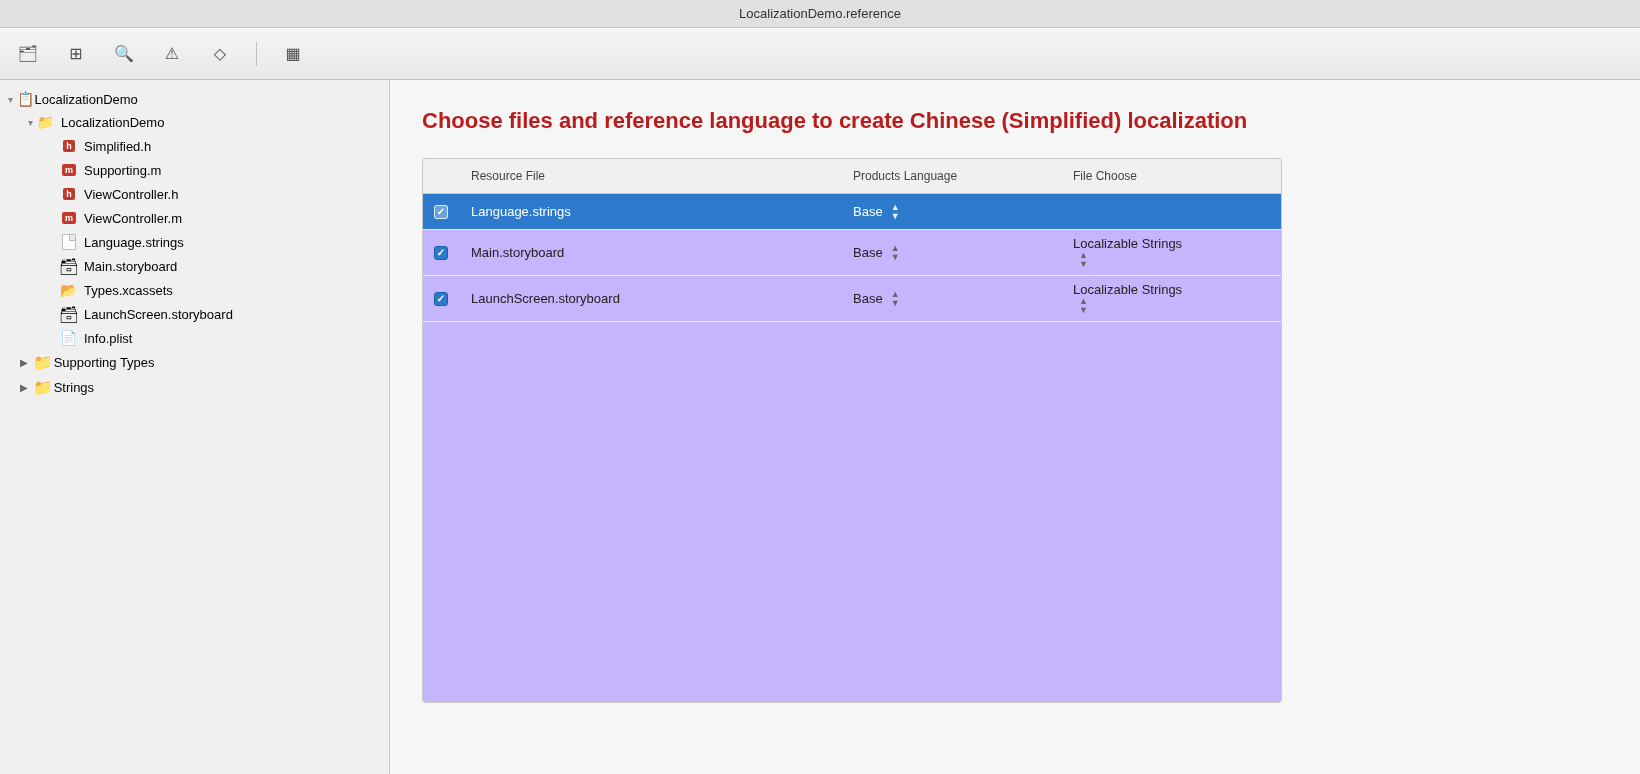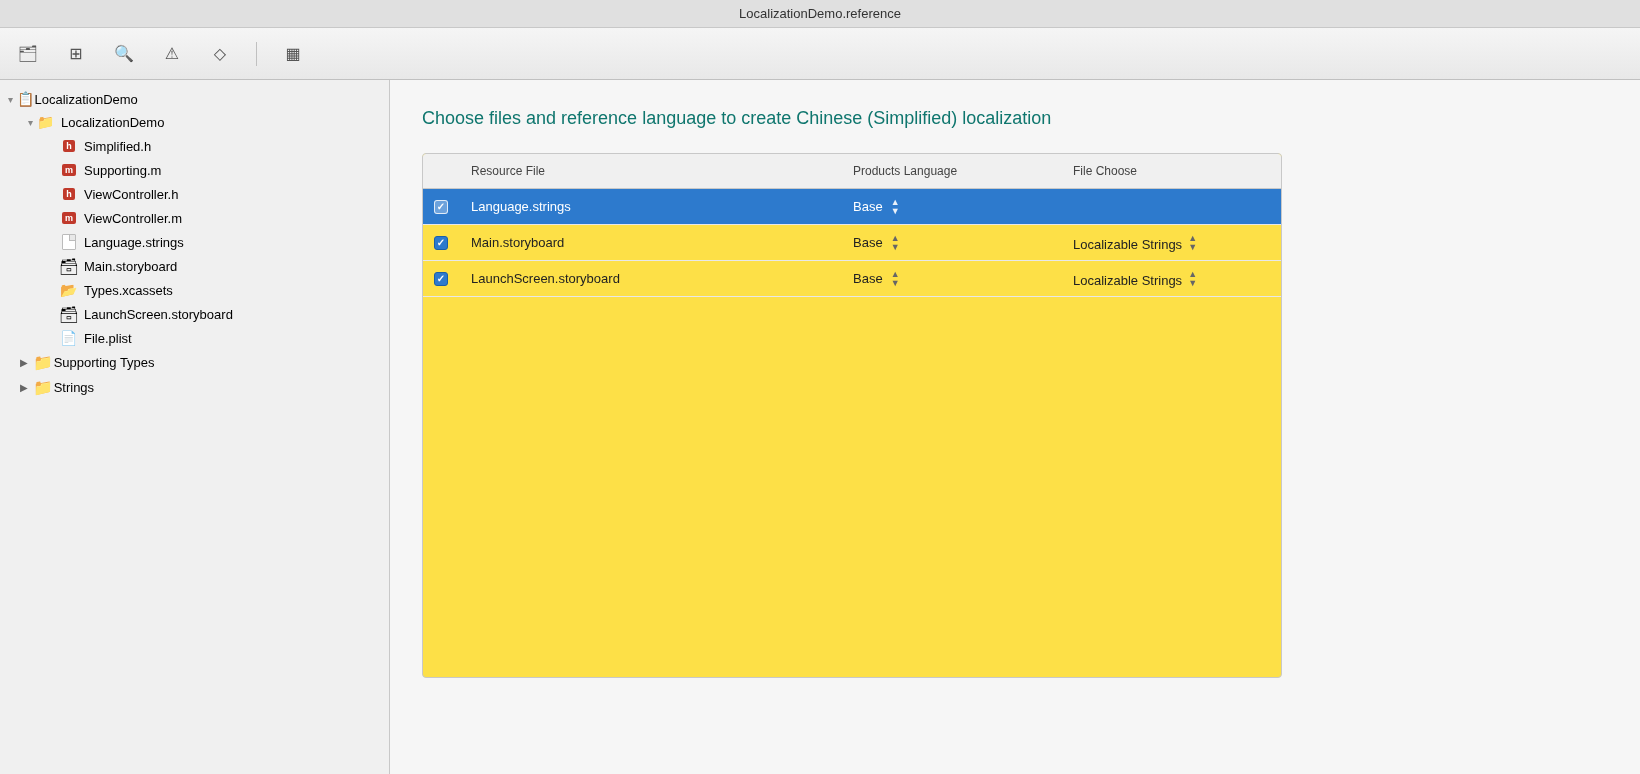--- a/index.html
+++ b/index.html
@@ -119,29 +119,29 @@
     }
 
     
     .content {
       flex: 1;
       background: #f6f6f6;
       padding: 28px 32px;
       overflow-y: auto;
     }
     .content-title {
-      font-size: 18px;
-      font-weight: 400;
-      color: #0f766e;
+      font-size: 22px;
+      font-weight: 700;
+      color: #b91c1c;
       margin-bottom: 24px;
     }
 
     
     .localization-table {
-      background: #fde047;
+      background: #c4b5fd;
       border: 1px solid #c8c8c8;
       border-radius: 4px;
       overflow: hidden;
       width: 860px;
     }
     .table-header {
       display: grid;
       grid-template-columns: 36px 1fr 220px 220px;
       background: #f0f0f0;
       border-bottom: 1px solid #c8c8c8;
@@ -228,21 +228,22 @@
     }
     .stepper-selected {
       color: rgba(255,255,255,0.9);
     }
     .td-ref {
       display: flex;
       align-items: center;
     }
     .td-filetype {
       display: flex;
-      align-items: flex-end;
+      align-items: flex-start;
+      flex-direction: column;
     }
     .file-type-text {
       font-size: 13px;
     }
 
     
     .icon-h-badge {
       background: #c0392b;
       color: white;
       font-size: 9px;
@@ -354,21 +355,21 @@
       <span>Types.xcassets</span>
     </div>
 
     <div class="sidebar-item level3">
       <span class="icon" style="font-size:16px;">🗃</span>
       <span>LaunchScreen.storyboard</span>
     </div>
 
     <div class="sidebar-item level3">
       <span class="icon" style="font-size:14px;">📄</span>
-      <span>File.plist</span>
+      <span>Info.plist</span>
     </div>
 
     <div class="sidebar-group-row">
       <span class="chevron">▶</span>
       <span class="icon folder-icon" style="font-size:16px;">📁</span>
       <span>Supporting Types</span>
     </div>
 
     <div class="sidebar-group-row">
       <span class="chevron">▶</span>

